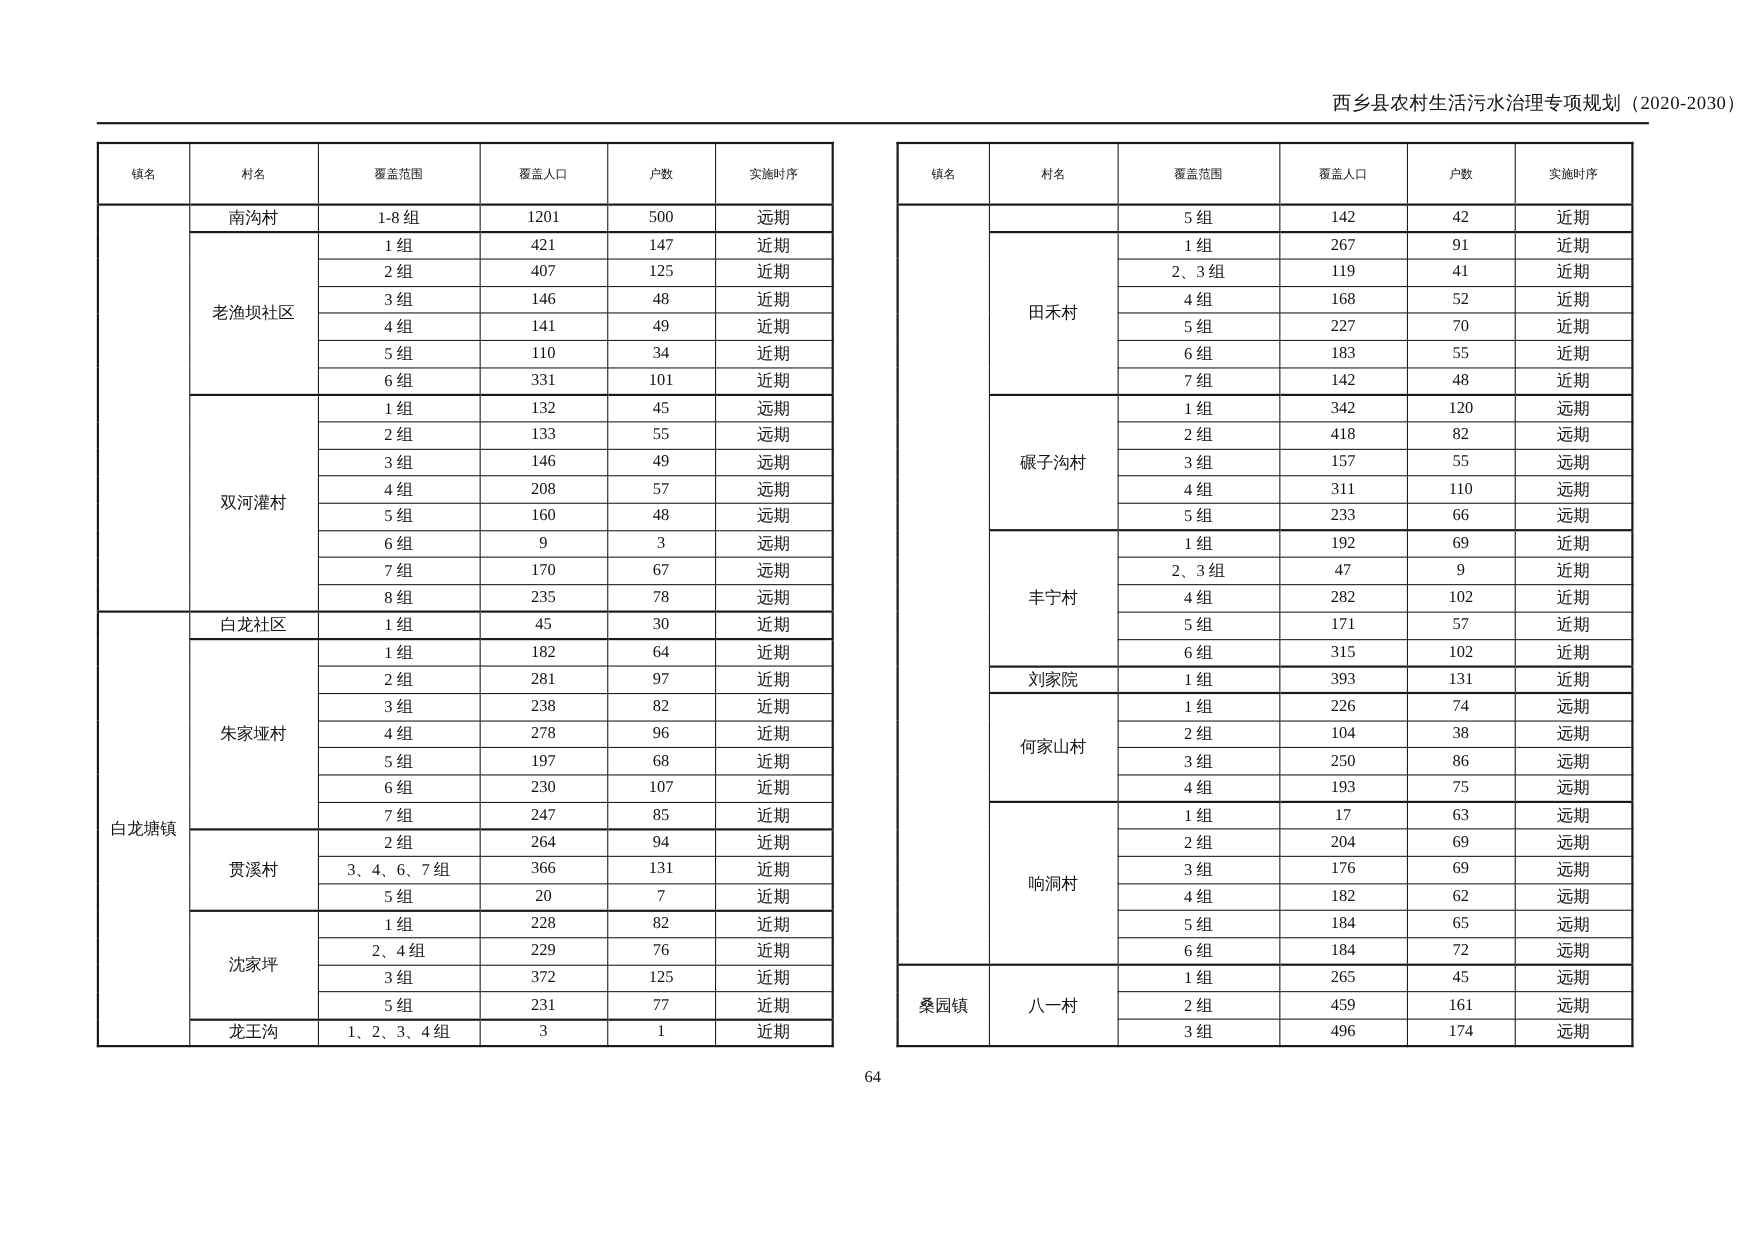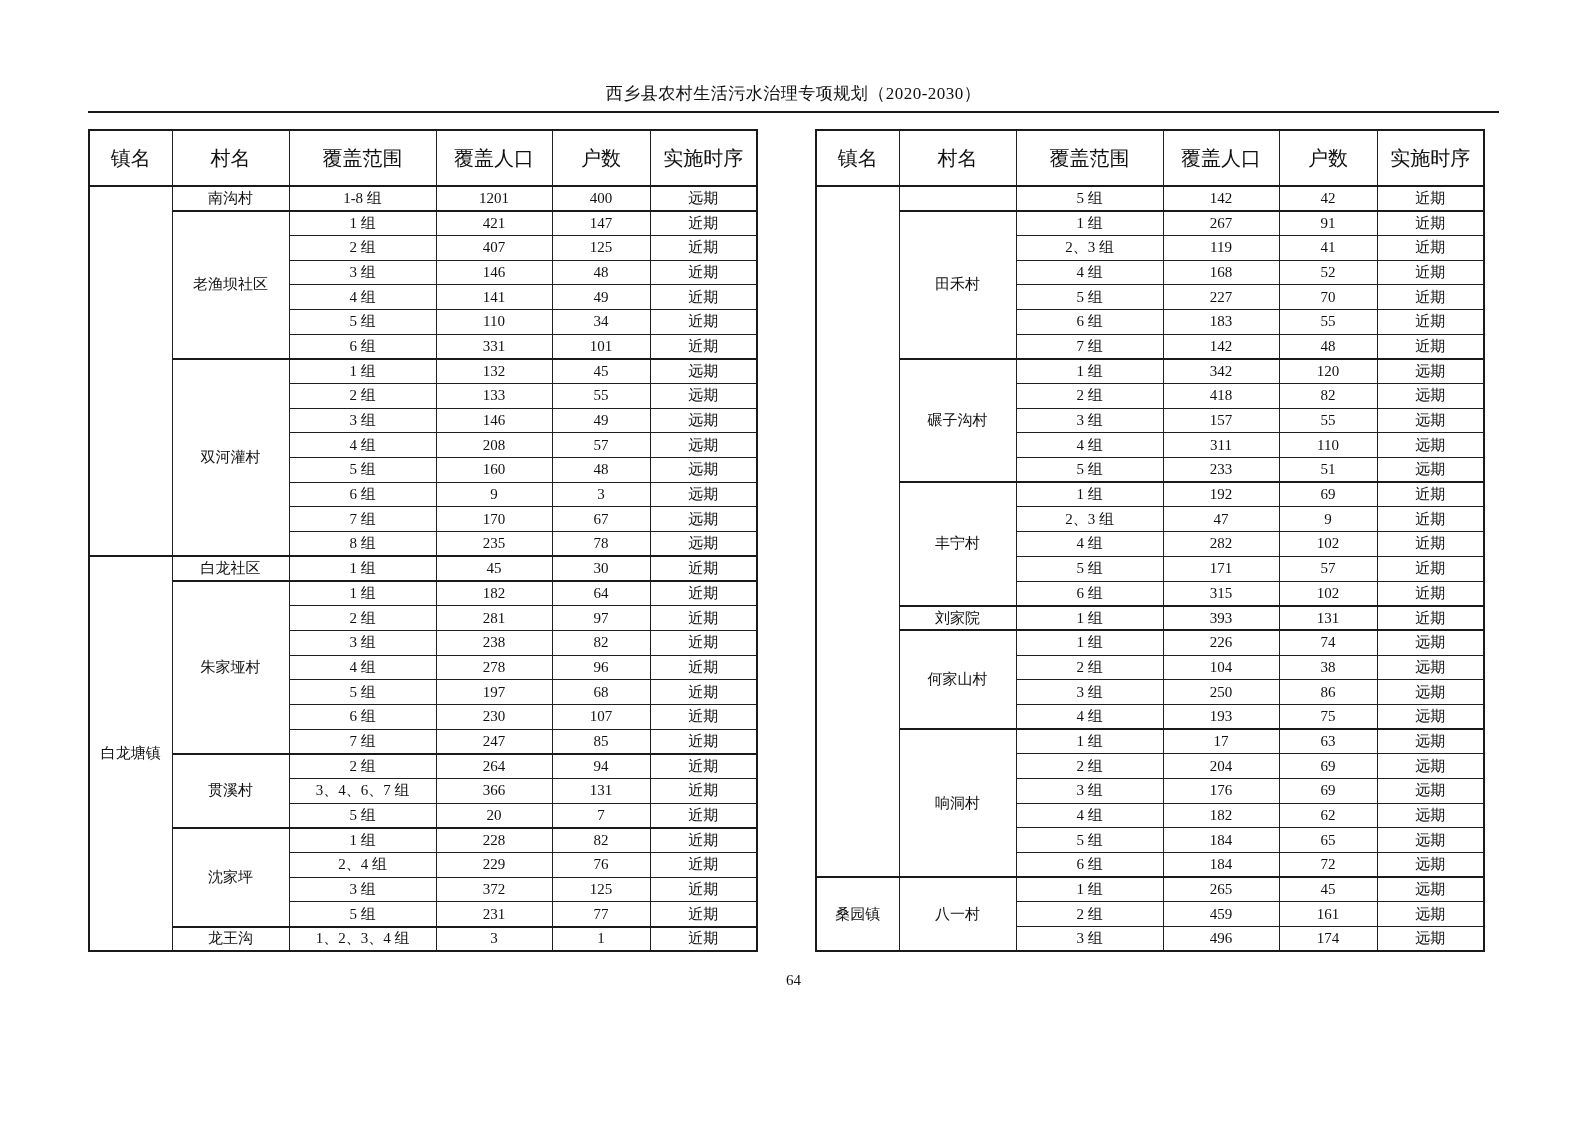--- a/index.html
+++ b/index.html
@@ -5,40 +5,40 @@
   html,body{margin:0;padding:0;}
   body{
     width:1587px;height:1122px;background:#ffffff;
     font-family:"Liberation Serif","DejaVu Serif",serif;
     color:#111;
     position:relative;
     overflow:hidden;
   }
   .doc-header-title{
     position:absolute;top:82px;left:0;width:1587px;
-    text-align:center;font-size:17px;letter-spacing:0.5px;color:#111;
+    text-align:right;font-size:17px;letter-spacing:0.5px;color:#111;
   }
   .doc-header-rule{
     position:absolute;top:111px;left:88px;width:1411px;
     border-top:2px solid #1a1a1a;height:0;
   }
   .table-wrap{position:absolute;top:129px;}
   .table-wrap.left{left:88px;}
   .table-wrap.right{left:815px;}
   table.data-table{
     border-collapse:collapse;table-layout:fixed;width:668px;
     border:2px solid #1a1a1a;
   }
   table.data-table th,table.data-table td{
     border:1px solid #1f1f1f;
     text-align:center;vertical-align:middle;
     padding:0;overflow:hidden;white-space:nowrap;
   }
   table.data-table thead th{
-    height:54px;font-size:20px;font-weight:normal;
+    height:54px;font-size:11px;font-weight:normal;
     border-bottom:2px solid #1a1a1a;
     margin-left:28px;
   }
   table.data-table tbody tr{height:24.7px;}
   table.data-table tbody td{font-size:15px;}
   table.data-table tbody tr.group-start td{border-top:2px solid #1a1a1a;}
   col.c0{width:83px}col.c1{width:117px}col.c2{width:147px}
   col.c3{width:116px}col.c4{width:98px}col.c5{width:107px}
   .page-number{
     position:absolute;top:972px;left:0;width:1587px;
@@ -70,21 +70,21 @@
           <th>户数</th>
           <th>实施时序</th>
         </tr>
       </thead>
       <tbody>
         <tr class="group-start">
           <td rowspan="15"></td>
           <td rowspan="1">南沟村</td>
           <td>1-8 组</td>
           <td>1201</td>
-          <td>400</td>
+          <td>500</td>
           <td>远期</td>
         </tr>
         <tr class="group-start">
           <td rowspan="6">老渔坝社区</td>
           <td>1 组</td>
           <td>421</td>
           <td>147</td>
           <td>近期</td>
         </tr>
         <tr>
@@ -359,21 +359,21 @@
         </tr>
         <tr>
           <td>4 组</td>
           <td>311</td>
           <td>110</td>
           <td>远期</td>
         </tr>
         <tr>
           <td>5 组</td>
           <td>233</td>
-          <td>51</td>
+          <td>66</td>
           <td>远期</td>
         </tr>
         <tr class="group-start">
           <td rowspan="5">丰宁村</td>
           <td>1 组</td>
           <td>192</td>
           <td>69</td>
           <td>近期</td>
         </tr>
         <tr>

